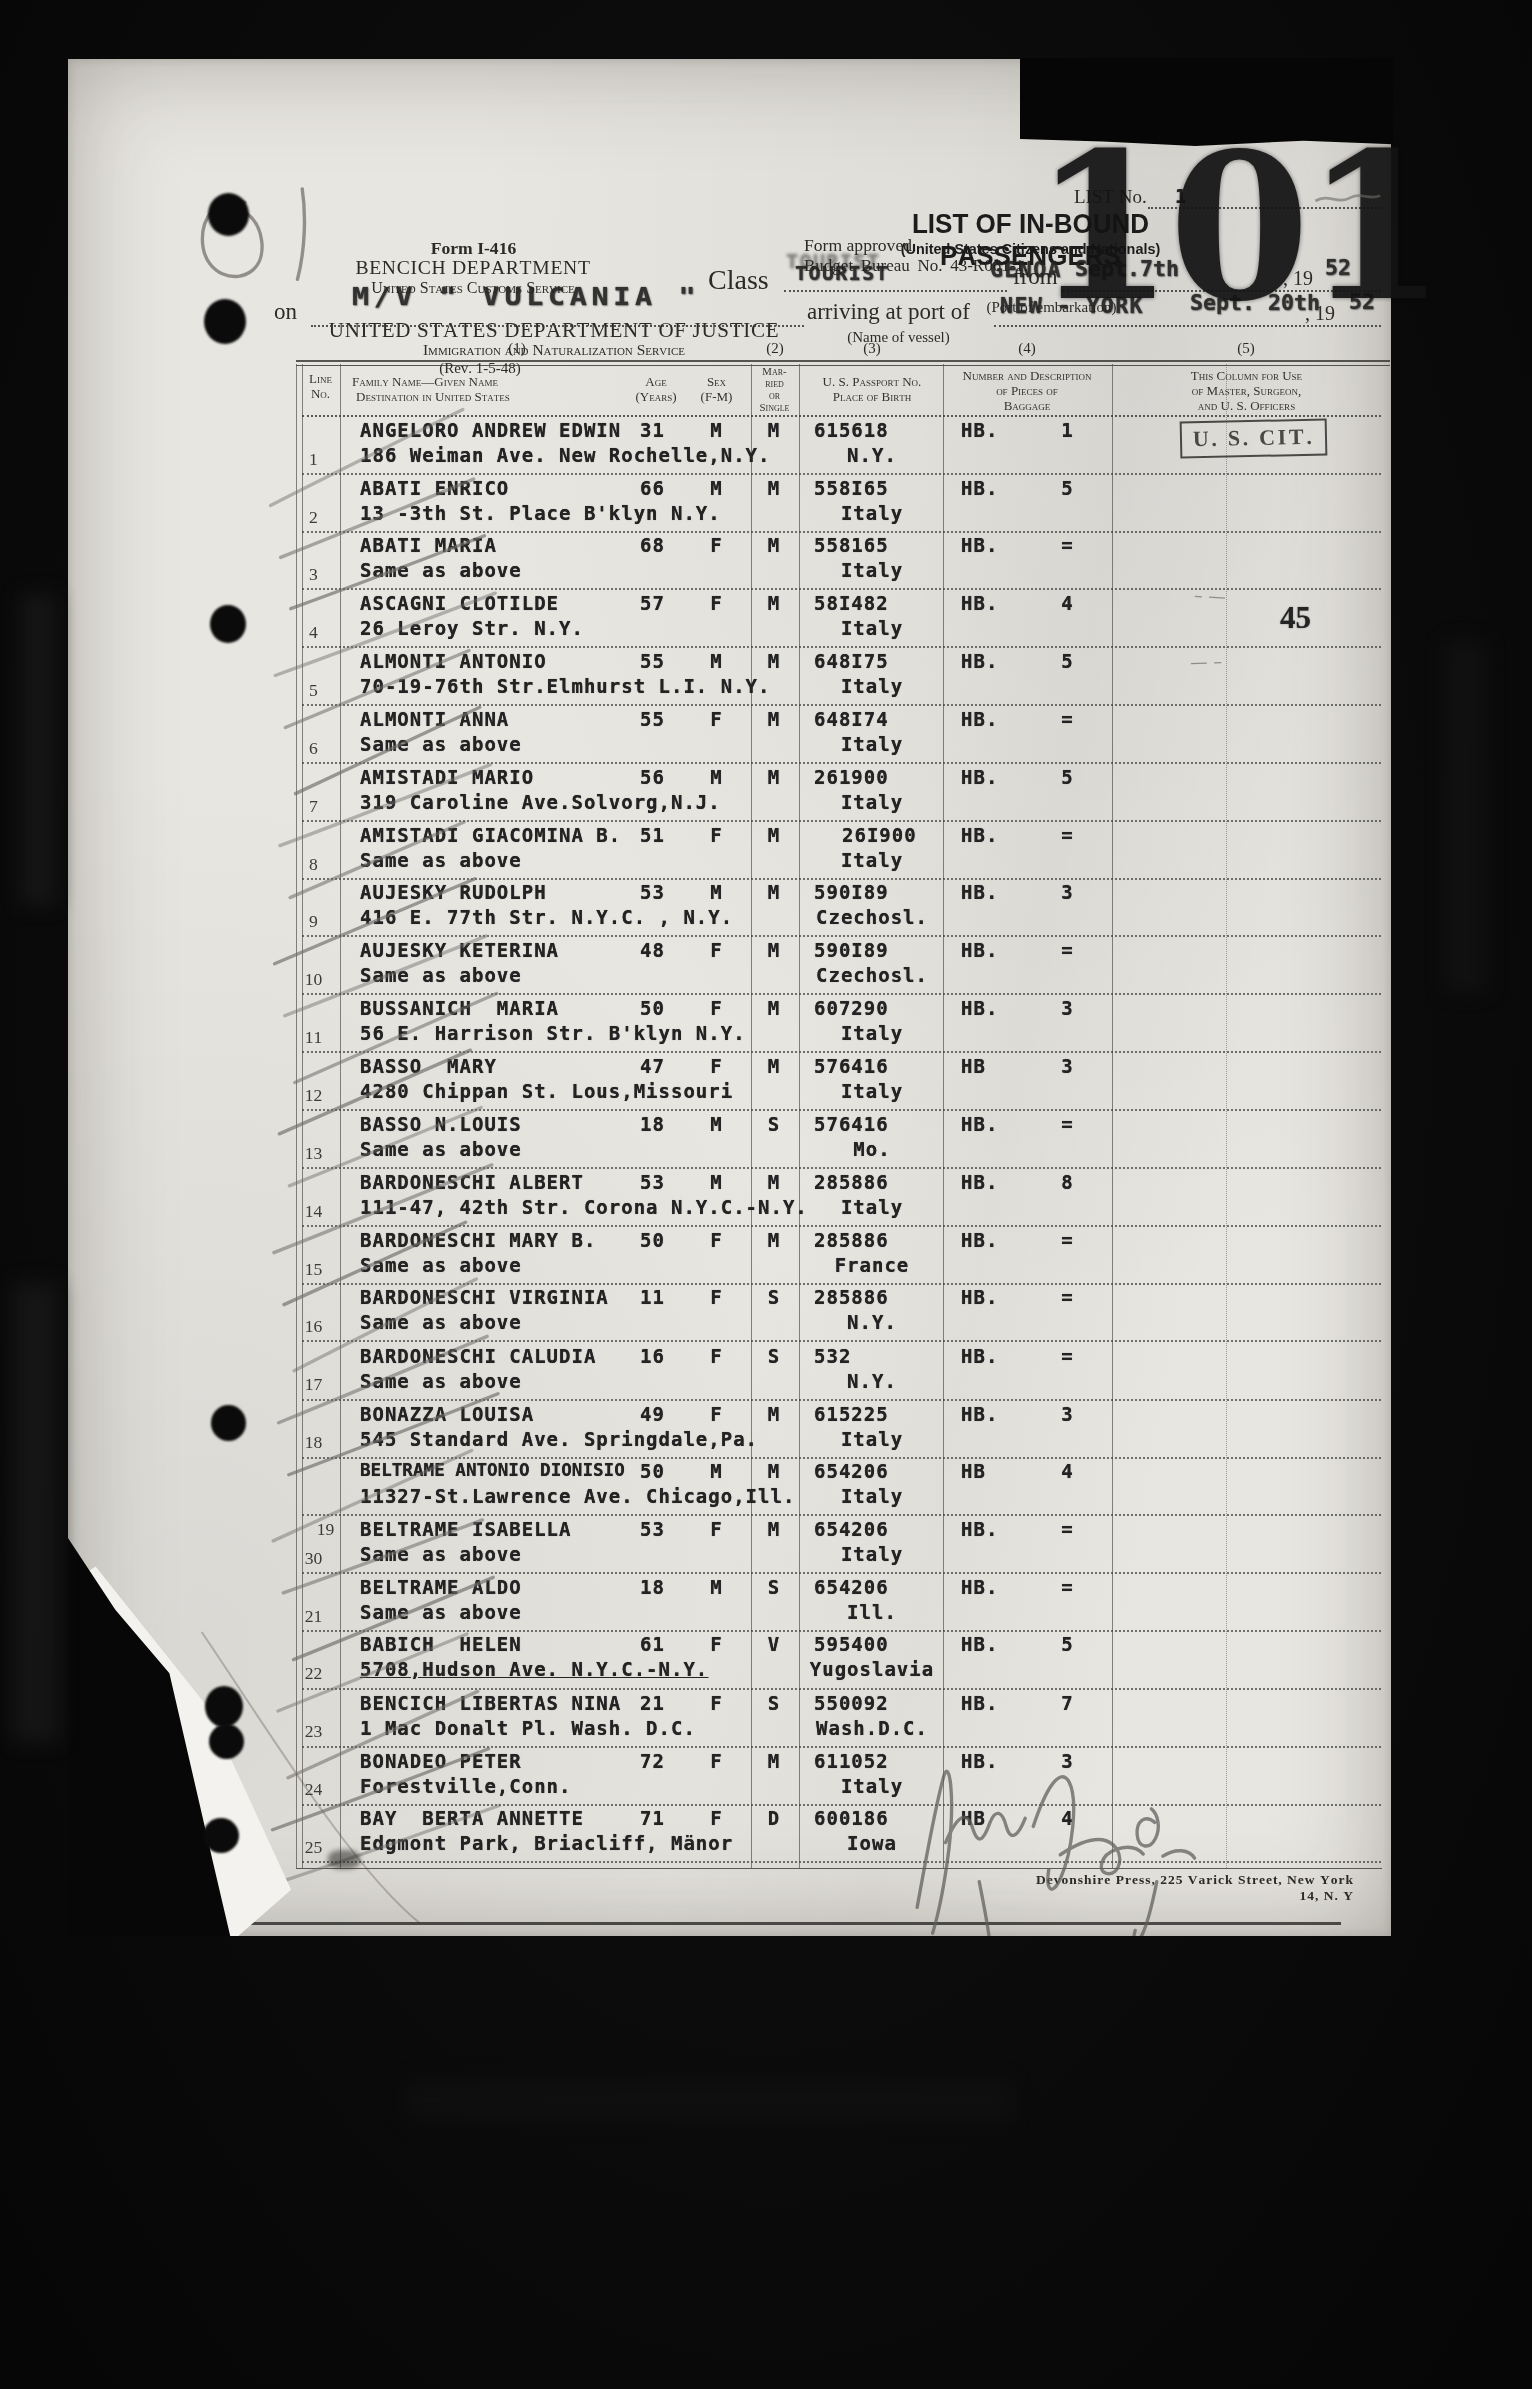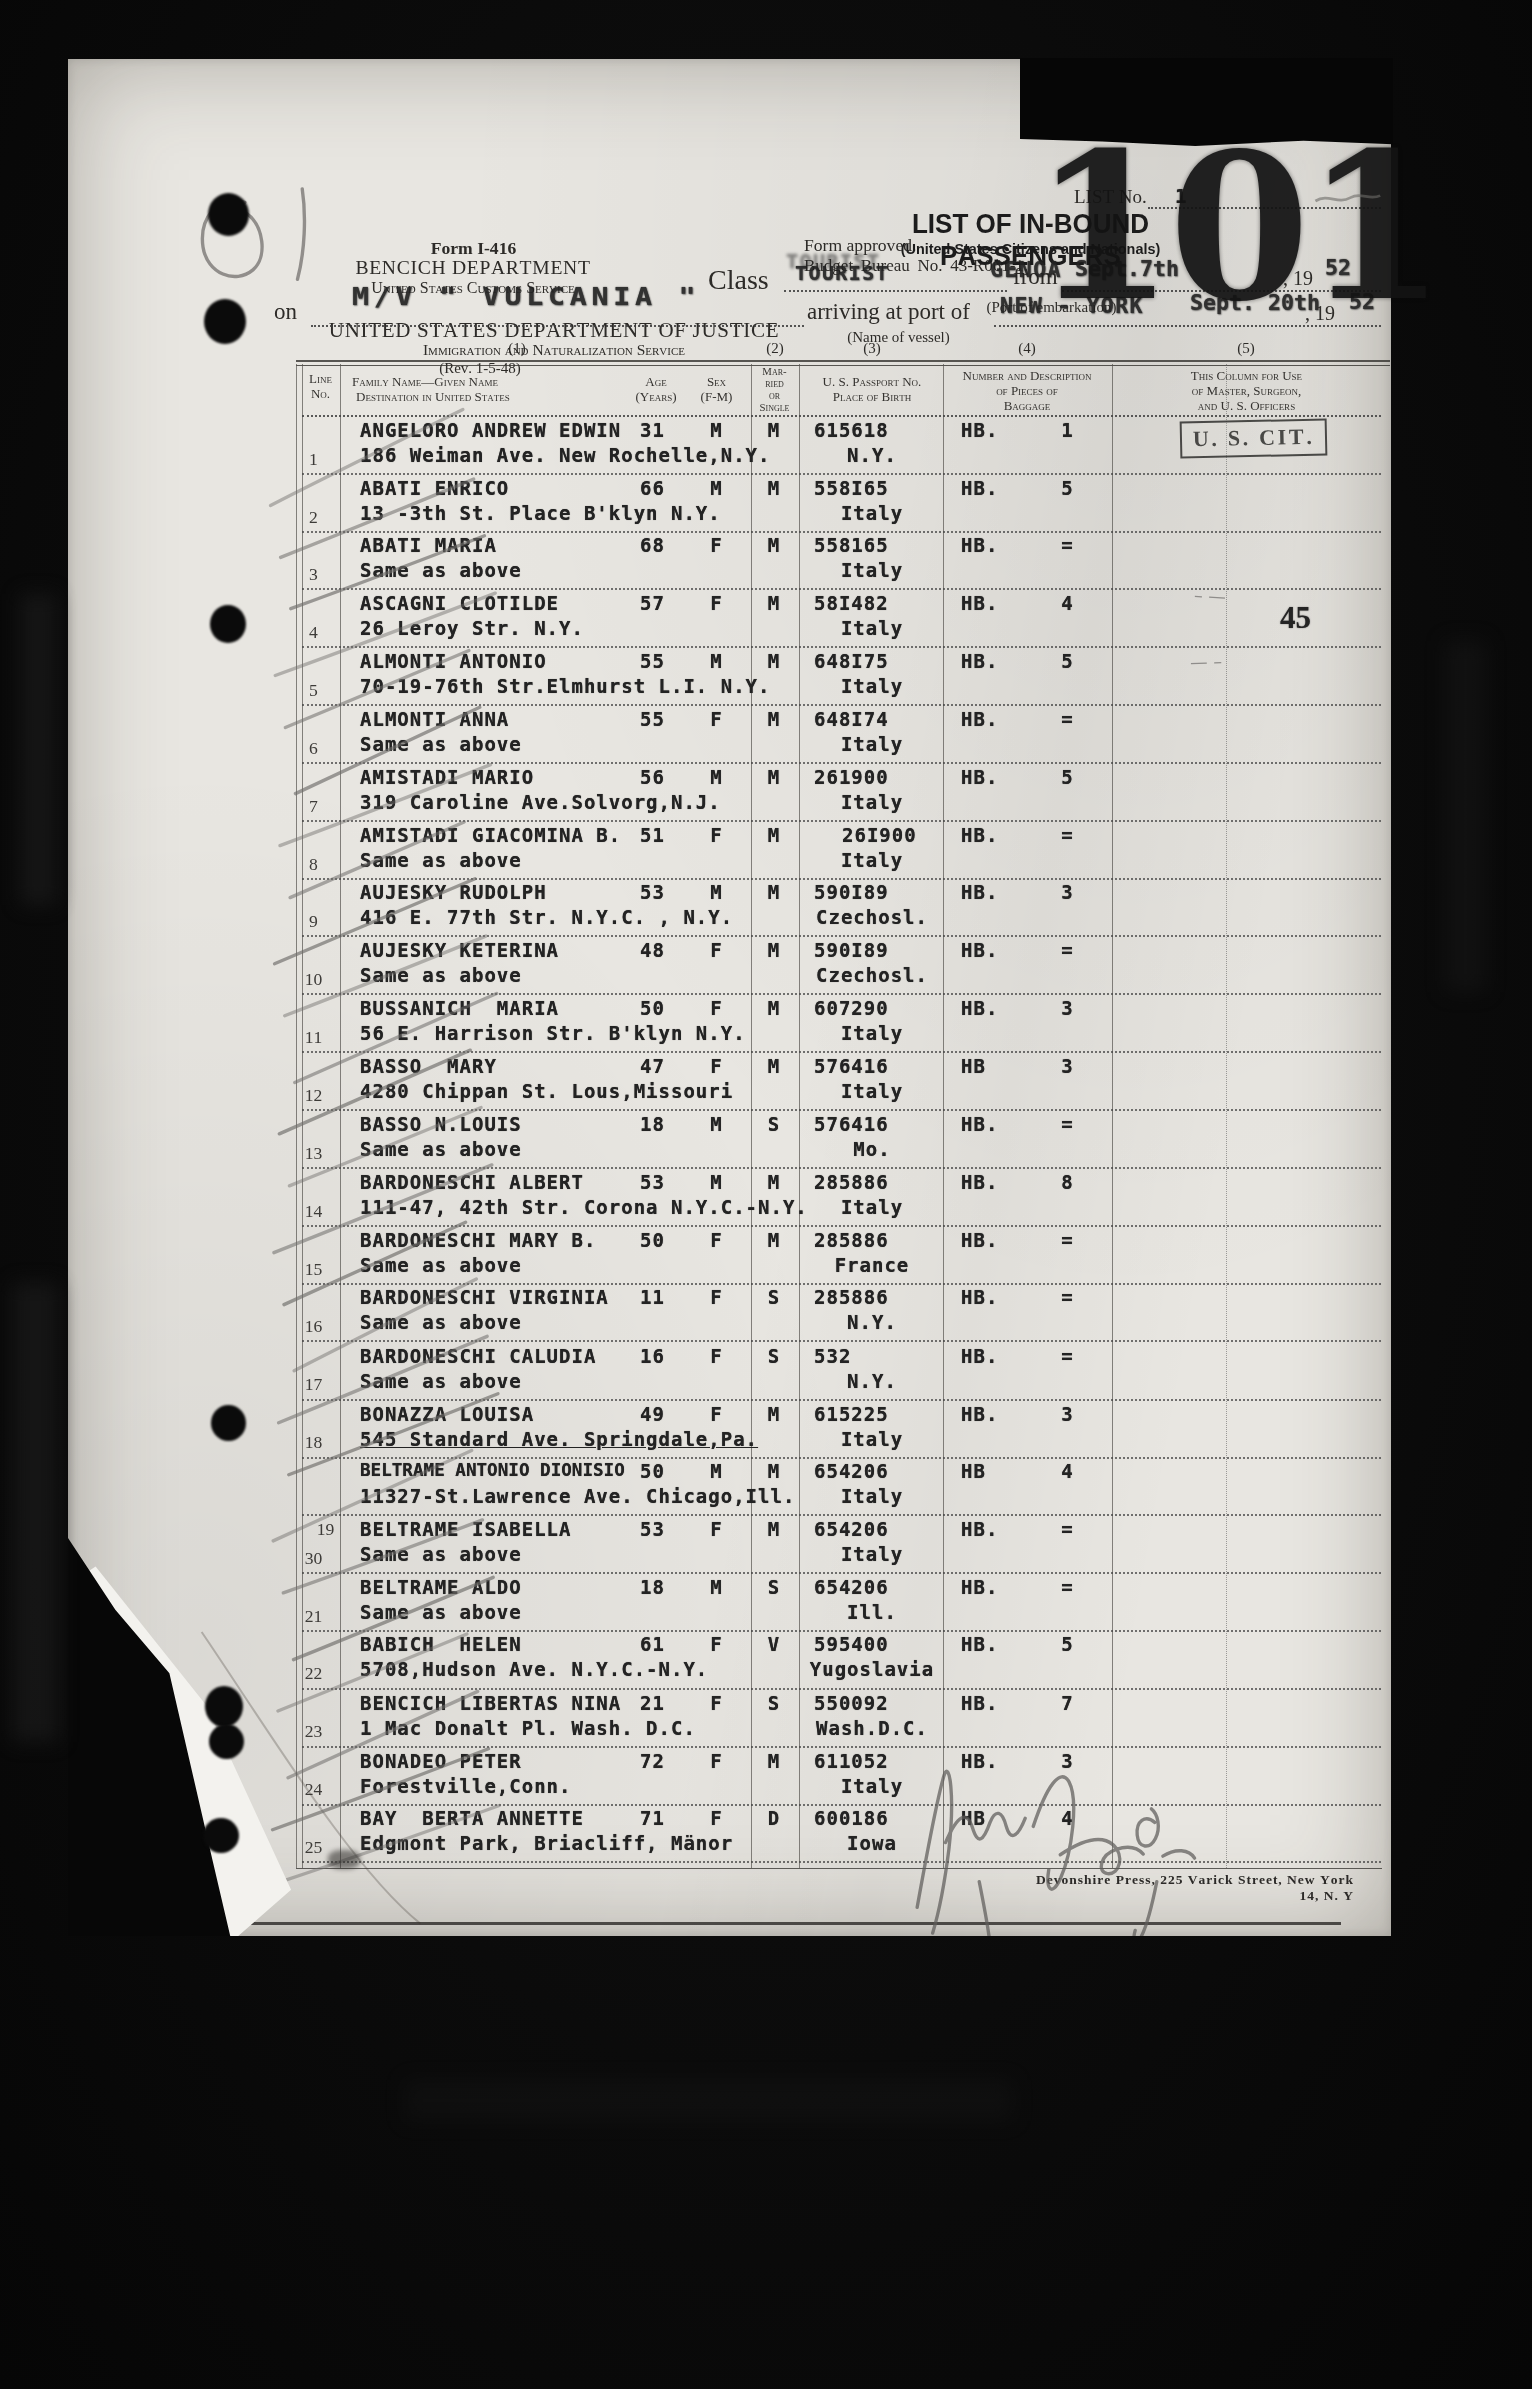--- a/index.html
+++ b/index.html
@@ -334,21 +334,21 @@
         <div class="a linenum ctr" style="left: 230px; top: 1315px; width: 31px;">17</div>
         <div class="a sep" style="left: 234px; top: 1340px; width: 1079px;"></div>
         <div class="a typ rowtxt" style="left: 292px; top: 1344px;">BONAZZA LOUISA</div>
         <div class="a typ rowtxt ctr" style="left: 554px; top: 1344px; width: 61px;">49</div>
         <div class="a typ rowtxt ctr" style="left: 627px; top: 1344px; width: 43px;">F</div>
         <div class="a typ rowtxt ctr" style="left: 681px; top: 1344px; width: 50px;">M</div>
         <div class="a typ rowtxt" style="left: 746px; top: 1344px;">615225</div>
         <div class="a typ rowtxt" style="left: 893px; top: 1344px;">HB.</div>
         <div class="a typ rowtxt ctr" style="left: 971px; top: 1344px; width: 57px;">3</div>
         <div class="a typ rowtxt ctr" style="left: 733px; top: 1369px; width: 142px;">Italy</div>
-        <div class="a typ rowtxt" style="left: 292px; top: 1369px; text-decoration: underline;">545 Standard Ave. Springdale,Pa.</div>
+        <div class="a typ rowtxt" style="left: 292px; top: 1369px;">545 Standard Ave. Springdale,Pa.</div>
         <div class="a linenum ctr" style="left: 230px; top: 1373px; width: 31px;">18</div>
         <div class="a sep" style="left: 234px; top: 1398px; width: 1079px;"></div>
         <div class="a typ rowtxt tight" style="left: 292px; top: 1401px;">BELTRAME ANTONIO DIONISIO</div>
         <div class="a typ rowtxt ctr" style="left: 554px; top: 1401px; width: 61px;">50</div>
         <div class="a typ rowtxt ctr" style="left: 627px; top: 1401px; width: 43px;">M</div>
         <div class="a typ rowtxt ctr" style="left: 681px; top: 1401px; width: 50px;">M</div>
         <div class="a typ rowtxt" style="left: 746px; top: 1401px;">654206</div>
         <div class="a typ rowtxt" style="left: 893px; top: 1401px;">HB</div>
         <div class="a typ rowtxt ctr" style="left: 971px; top: 1401px; width: 57px;">4</div>
         <div class="a typ rowtxt ctr" style="left: 733px; top: 1426px; width: 142px;">Italy</div>
@@ -378,21 +378,21 @@
         <div class="a linenum ctr" style="left: 230px; top: 1547px; width: 31px;">21</div>
         <div class="a sep" style="left: 234px; top: 1571px; width: 1079px;"></div>
         <div class="a typ rowtxt" style="left: 292px; top: 1574px;">BABICH  HELEN</div>
         <div class="a typ rowtxt ctr" style="left: 554px; top: 1574px; width: 61px;">61</div>
         <div class="a typ rowtxt ctr" style="left: 627px; top: 1574px; width: 43px;">F</div>
         <div class="a typ rowtxt ctr" style="left: 681px; top: 1574px; width: 50px;">V</div>
         <div class="a typ rowtxt" style="left: 746px; top: 1574px;">595400</div>
         <div class="a typ rowtxt" style="left: 893px; top: 1574px;">HB.</div>
         <div class="a typ rowtxt ctr" style="left: 971px; top: 1574px; width: 57px;">5</div>
         <div class="a typ rowtxt ctr" style="left: 733px; top: 1599px; width: 142px;">Yugoslavia</div>
-        <div class="a typ rowtxt" style="left: 292px; top: 1599px;">5708,Hudson Ave. N.Y.C.-N.Y.</div>
+        <div class="a typ rowtxt" style="left: 292px; top: 1599px; text-decoration: underline;">5708,Hudson Ave. N.Y.C.-N.Y.</div>
         <div class="a linenum ctr" style="left: 230px; top: 1604px; width: 31px;">22</div>
         <div class="a sep" style="left: 234px; top: 1629px; width: 1079px;"></div>
         <div class="a typ rowtxt" style="left: 292px; top: 1633px;">BENCICH LIBERTAS NINA</div>
         <div class="a typ rowtxt ctr" style="left: 554px; top: 1633px; width: 61px;">21</div>
         <div class="a typ rowtxt ctr" style="left: 627px; top: 1633px; width: 43px;">F</div>
         <div class="a typ rowtxt ctr" style="left: 681px; top: 1633px; width: 50px;">S</div>
         <div class="a typ rowtxt" style="left: 746px; top: 1633px;">550092</div>
         <div class="a typ rowtxt" style="left: 893px; top: 1633px;">HB.</div>
         <div class="a typ rowtxt ctr" style="left: 971px; top: 1633px; width: 57px;">7</div>
         <div class="a typ rowtxt ctr" style="left: 733px; top: 1658px; width: 142px;">Wash.D.C.</div>

